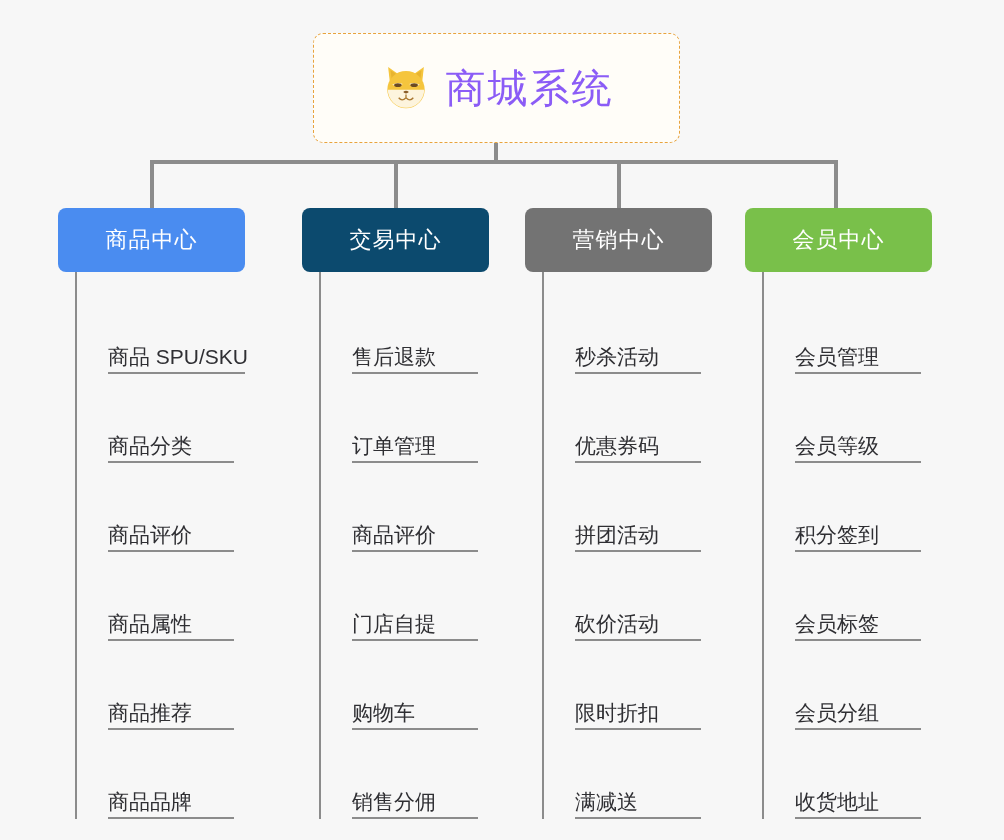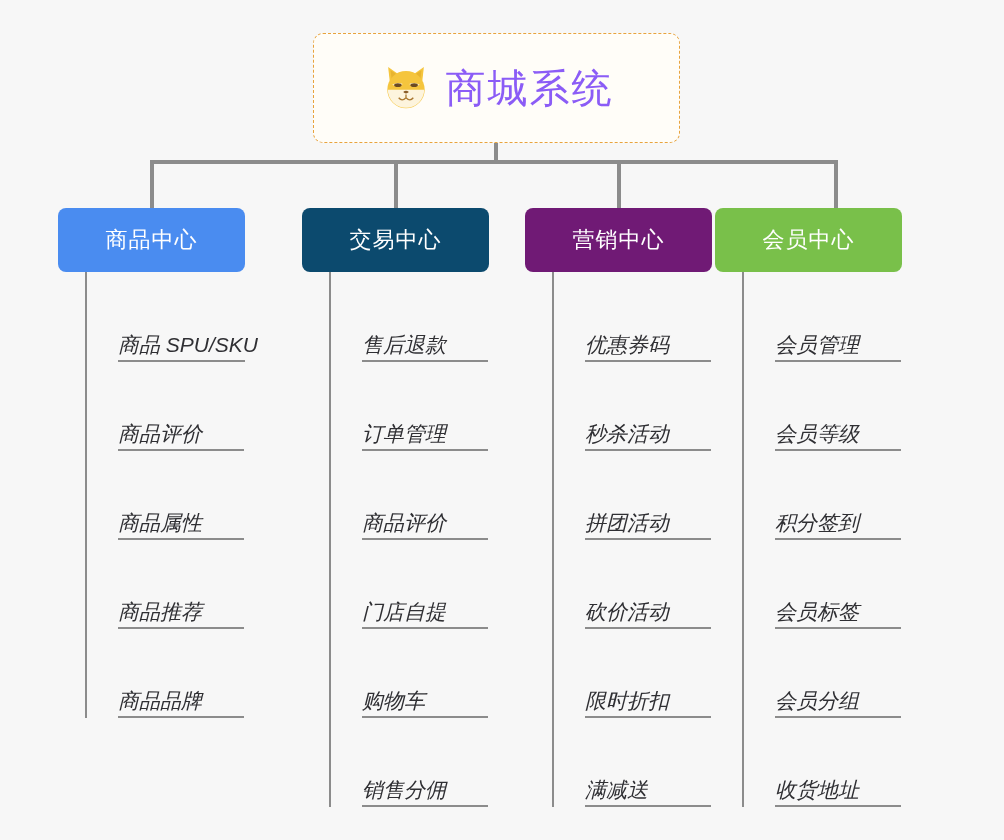--- a/index.html
+++ b/index.html
@@ -51,24 +51,23 @@
     box-sizing:border-box;
     border-radius:8px;
     display:flex;align-items:center;justify-content:center;
     color:#ffffff;
     font-size:22px;
     letter-spacing:1px;
     line-height:1;
   }
   .col-body{
     position:relative;
-    margin-left:27px;
+    margin-left:17px;
     border-left:2px solid #8c8c8c;
-    padding-top:1px;
-    font-style:italic;
+    padding-top:13px;
   }
   .item{
     position:relative;
     height:89px;
     box-sizing:border-box;
     display:flex;
     align-items:flex-end;
   }
   .item-label{
     display:inline-block;
@@ -120,20 +119,23 @@
 
   <div class="col" style="left:58px">
     <div class="cat-box" style="background: rgb(74, 140, 240);">
       <span>商品中心</span>
     </div>
     <div class="col-body">
       <div class="item">
           <span class="item-label wide">商品 SPU/SKU</span>
         </div>
       <div class="item">
+          <span class="item-label">商品分类</span>
+        </div>
+      <div class="item">
           <span class="item-label">商品评价</span>
         </div>
       <div class="item">
           <span class="item-label">商品属性</span>
         </div>
       <div class="item">
           <span class="item-label">商品推荐</span>
         </div>
       <div class="item">
           <span class="item-label">商品品牌</span>
@@ -161,46 +163,46 @@
       <div class="item">
           <span class="item-label">购物车</span>
         </div>
       <div class="item">
           <span class="item-label">销售分佣</span>
         </div>
     </div>
   </div>
 
   <div class="col" style="left:525px">
-    <div class="cat-box" style="background: #701a75;">
+    <div class="cat-box" style="background: #737373;">
       <span>营销中心</span>
     </div>
     <div class="col-body">
       <div class="item">
+          <span class="item-label">秒杀活动</span>
+        </div>
+      <div class="item">
           <span class="item-label">优惠券码</span>
         </div>
       <div class="item">
-          <span class="item-label">秒杀活动</span>
-        </div>
-      <div class="item">
           <span class="item-label">拼团活动</span>
         </div>
       <div class="item">
           <span class="item-label">砍价活动</span>
         </div>
       <div class="item">
           <span class="item-label">限时折扣</span>
         </div>
       <div class="item">
           <span class="item-label">满减送</span>
         </div>
     </div>
   </div>
 
-  <div class="col" style="left:715px">
+  <div class="col" style="left:745px">
     <div class="cat-box" style="background: rgb(121, 192, 74);">
       <span>会员中心</span>
     </div>
     <div class="col-body">
       <div class="item">
           <span class="item-label">会员管理</span>
         </div>
       <div class="item">
           <span class="item-label">会员等级</span>
         </div>

